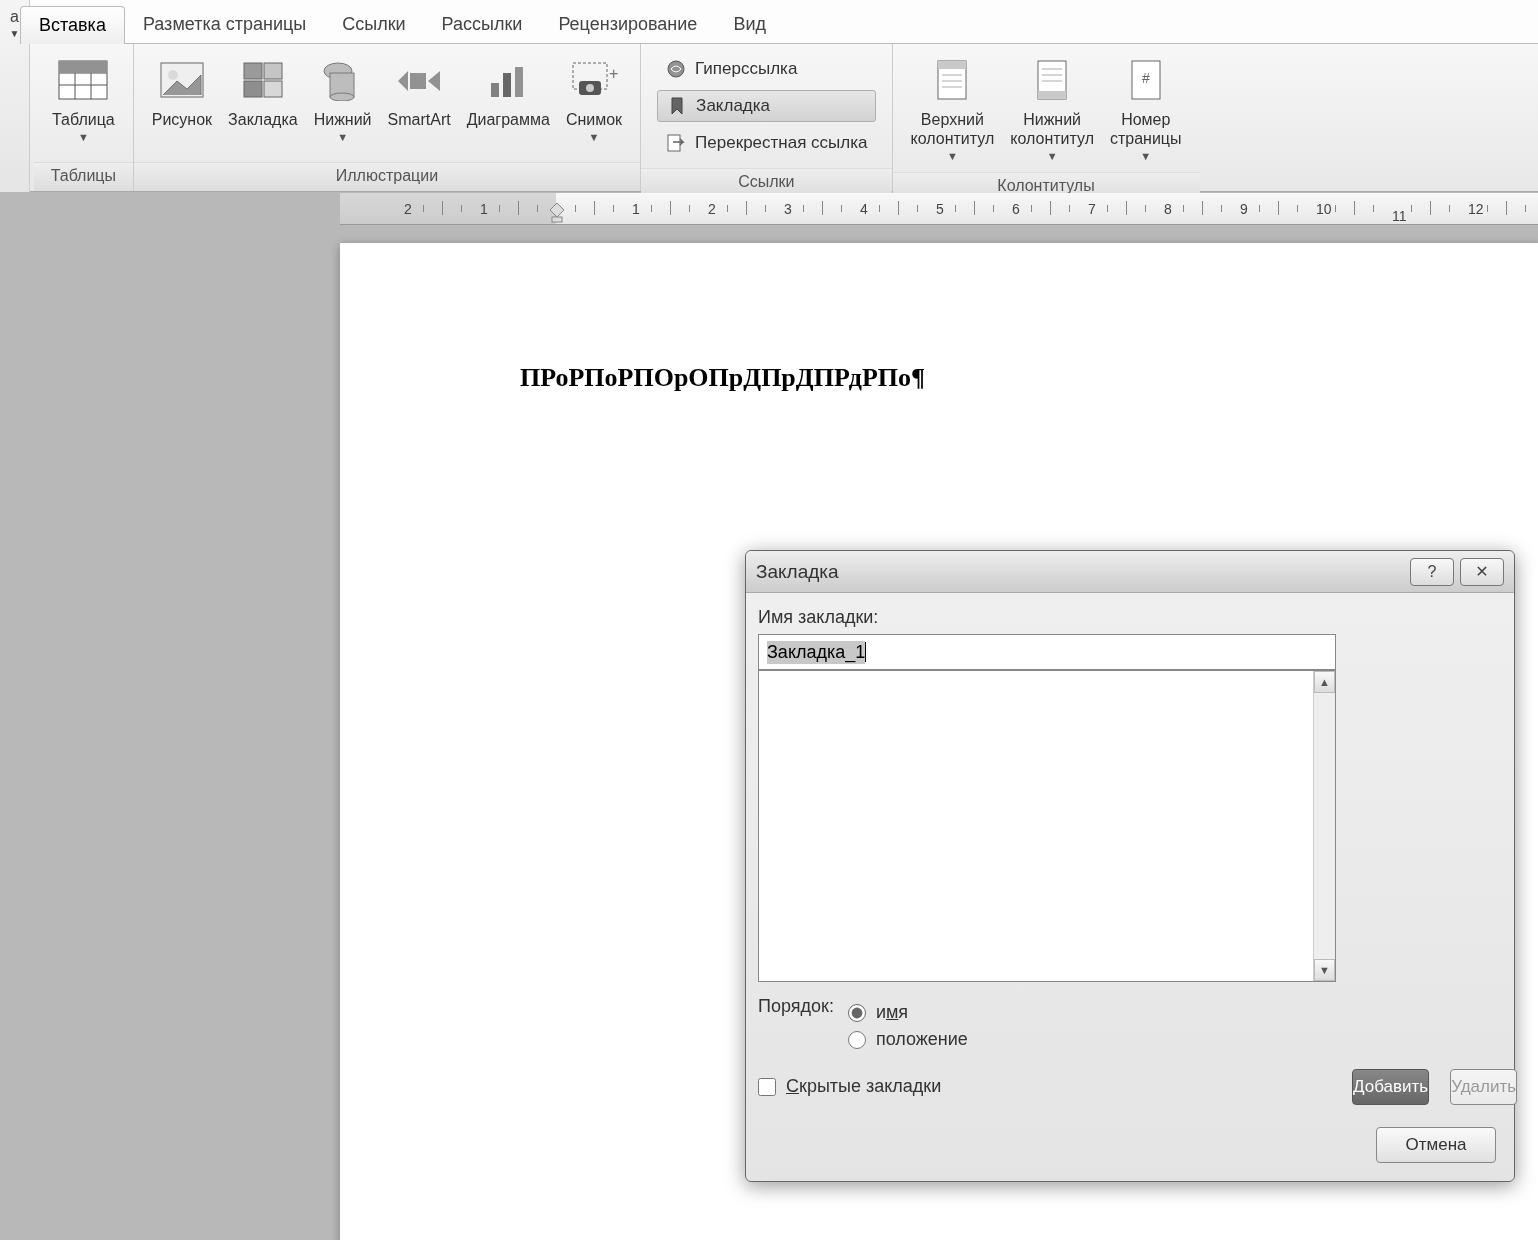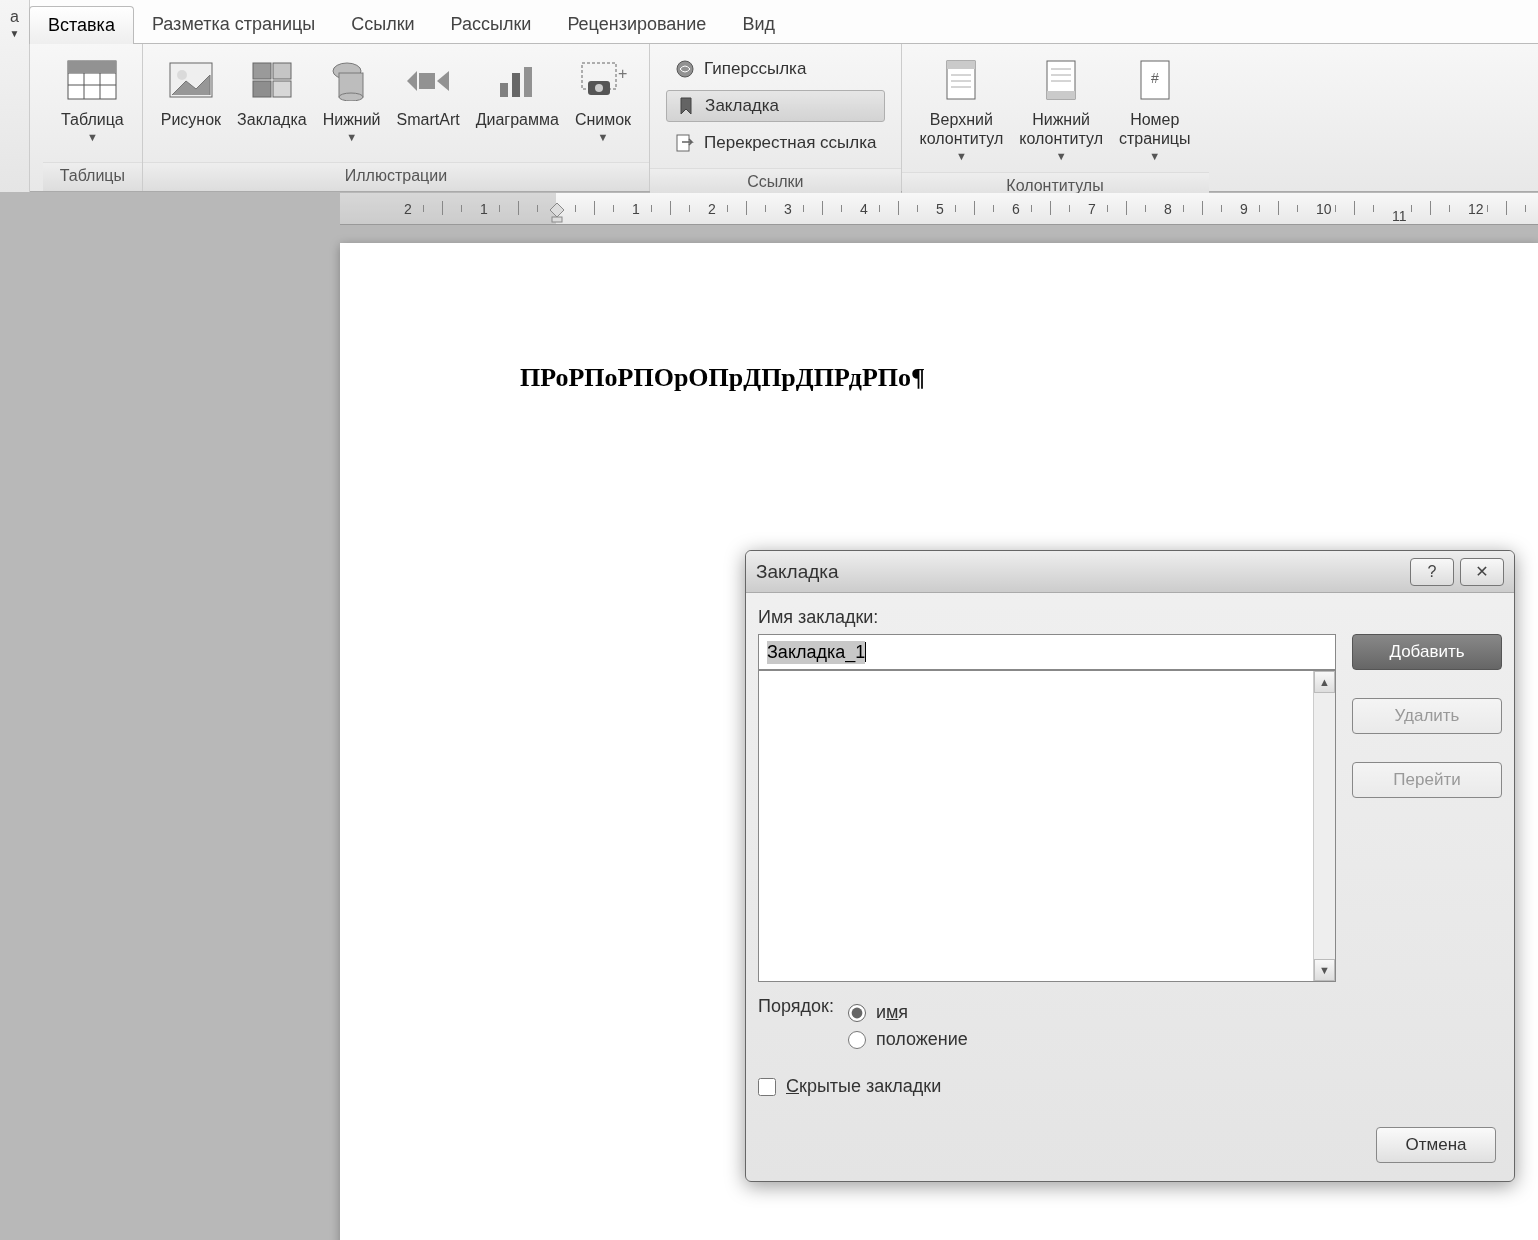--- a/index.html
+++ b/index.html
@@ -26,23 +26,23 @@
 .ruler-num{font-size:14px; color:#444;}
 .indent-marker{position:absolute; top:10px;}
 .page { position:absolute; left:340px; top:50px; width:1200px; height:1200px; background:#fff; box-shadow: 0 2px 10px rgba(0,0,0,0.3); padding: 120px 180px; }
 .doc-text { font-size: 26px; font-weight:700; font-family: 'Times New Roman', serif; color:#000;}
 .dialog { position:absolute; left:745px; top:550px; width:770px; background: linear-gradient(#f0f0f0,#e4e4e4); border:1px solid #666; border-radius:6px; box-shadow: 0 4px 20px rgba(0,0,0,0.4); }
 .dialog-title { height:42px; background: linear-gradient(#eee,#ccc); border-bottom:1px solid #aaa; border-radius:6px 6px 0 0; display:flex; align-items:center; padding:0 10px;}
 .dialog-title .t { flex:1; font-size:19px; color:#333;}
 .winbtn { width:44px; height:28px; border:1px solid #777; border-radius:4px; background:linear-gradient(#f8f8f8,#ddd); margin-left:6px; display:flex; align-items:center; justify-content:center; cursor:pointer; font-size:16px; color:#444;}
 .dialog-body { padding: 14px 12px; position:relative;}
 .fld-label{ font-size:18px; color:#333; margin-bottom:6px; display:block;}
-.row{ display:flex; gap:16px;}
+.row{ display:flex; gap:16px;align-items:flex-end;}
 .col-main{ flex:1;}
-.col-btns{ width:150px; display:flex; flex-direction:column; gap:28px;}
+.col-btns{ width:150px; display:flex; flex-direction:row; gap:21px;}
 .txt-input{ width:100%; height:36px; border:1px solid #888; background:#fff; font-size:18px; padding: 4px 8px; }
 .txt-input.sel-text{ background: #fff;}
 .txt-input.sel-text .seltext{ background:#3078d0; color:#fff; padding:1px 0;}
 .list-box{ width:100%; height:312px; border:1px solid #888; background:#fff; position:relative;}
 .list-box .scroll{ position:absolute; right:0; top:0; bottom:0; width:22px; background:#eee; border-left:1px solid #ccc;}
 .list-box .scroll .arr{ height:22px; background:linear-gradient(#f8f8f8,#ddd); border:1px solid #bbb; display:flex; align-items:center; justify-content:center; font-size:11px; color:#555;}
 .list-box .scroll .track{ position:absolute; top:22px; bottom:22px; left:0; right:0;}
 .dlg-btn{ height:36px; border:1px solid #888; border-radius:4px; background:linear-gradient(#fafafa,#e0e0e0); font-size:17px; color:#333; cursor:pointer;}
 .dlg-btn.primary{ background:linear-gradient(#888,#666); color:#fff; border-color:#555;}
 .dlg-btn:disabled{ color:#999; background:linear-gradient(#f4f4f4,#eaeaea);}
@@ -57,21 +57,21 @@
 .u{ text-decoration: underline;}
 </style>
 </head>
 <body>
 
 <div class="left-stub">
   <span>а</span>
   <span style="font-size:10px;margin-top:2px;">▼</span>
 </div>
 
-<div style="margin-left:9px;">
+<div style="margin-left:0;">
 
 <div class="tabs" style="padding-left:20px;">
   <div class="tab active">Вставка</div>
   <div class="tab">Разметка страницы</div>
   <div class="tab">Ссылки</div>
   <div class="tab">Рассылки</div>
   <div class="tab">Рецензирование</div>
   <div class="tab">Вид</div>
 </div>
 

